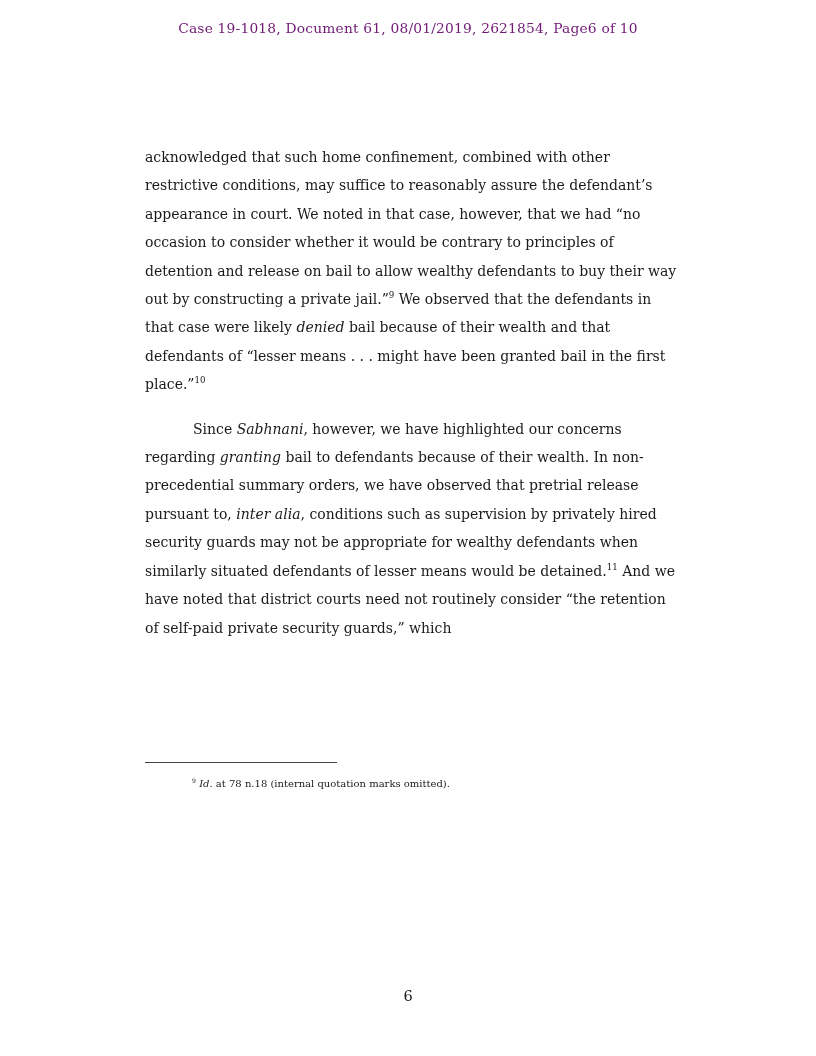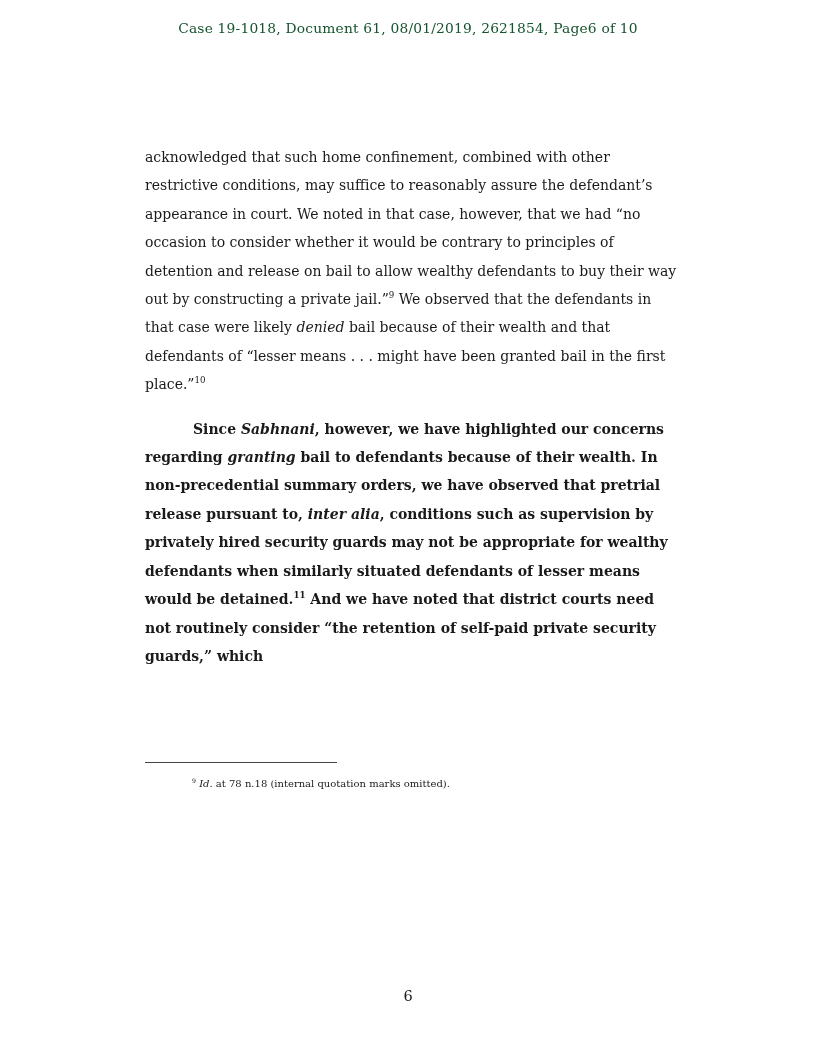--- a/index.html
+++ b/index.html
@@ -27,21 +27,21 @@
   .body-text {
     position: absolute;
     top: 143px;
     left: 145px;
     width: 536px;
     font-size: 14px;
     line-height: 28.4px;
     text-align: left;
   }
   .body-text p { margin: 0 0 16px 0; }
-  .body-text p.indent { text-indent: 48px; font-weight: bold; }
+  .body-text p.indent { text-indent: 48px; }
   .italic { font-style: italic; }
   sup { font-size: 0.62em; line-height: 0; vertical-align: super; }
   .footnote-rule {
     position: absolute;
     top: 762px;
     left: 145px;
     width: 192px;
     height: 0;
     border-top: 1px solid #444444;
   }
@@ -62,21 +62,21 @@
     width: 100%;
     text-align: center;
     font-size: 14.5px;
   }
 </style>
 </head>
 <body>
 
 <div class="page">
 
-  <div class="case-header" style="color: #14532d;">Case 19-1018, Document 61, 08/01/2019, 2621854, Page6 of 10</div>
+  <div class="case-header" style="color: #701a75;">Case 19-1018, Document 61, 08/01/2019, 2621854, Page6 of 10</div>
 
   <div class="body-text">
       <p><span>acknowledged that such home confinement, combined with other restrictive conditions, may suffice to reasonably assure the defendant’s appearance in court. We noted in that case, however, that we had “no occasion to consider whether it would be contrary to principles of detention and release on bail to allow wealthy defendants to buy their way out by constructing a private jail.”</span><sup>9</sup><span> We observed that the defendants in that case were likely </span><span class="italic">denied</span><span> bail because of their wealth and that defendants of “lesser means . . . might have been granted bail in the first place.”</span><sup>10</sup></p>
       <p class="indent"><span>Since </span><span class="italic">Sabhnani</span><span>, however, we have highlighted our concerns regarding </span><span class="italic">granting</span><span> bail to defendants because of their wealth. In non-precedential summary orders, we have observed that pretrial release pursuant to, </span><span class="italic">inter alia</span><span>, conditions such as supervision by privately hired security guards may not be appropriate for wealthy defendants when similarly situated defendants of lesser means would be detained.</span><sup>11</sup><span> And we have noted that district courts need not routinely consider “the retention of self-paid private security guards,” which</span></p>
     </div>
 
   <div class="footnote-rule"></div>
 
   <div class="footnotes">
       <p class="indent"><sup>9</sup><span> </span><span class="italic">Id.</span><span> at 78 n.18 (internal quotation marks omitted).</span></p>

